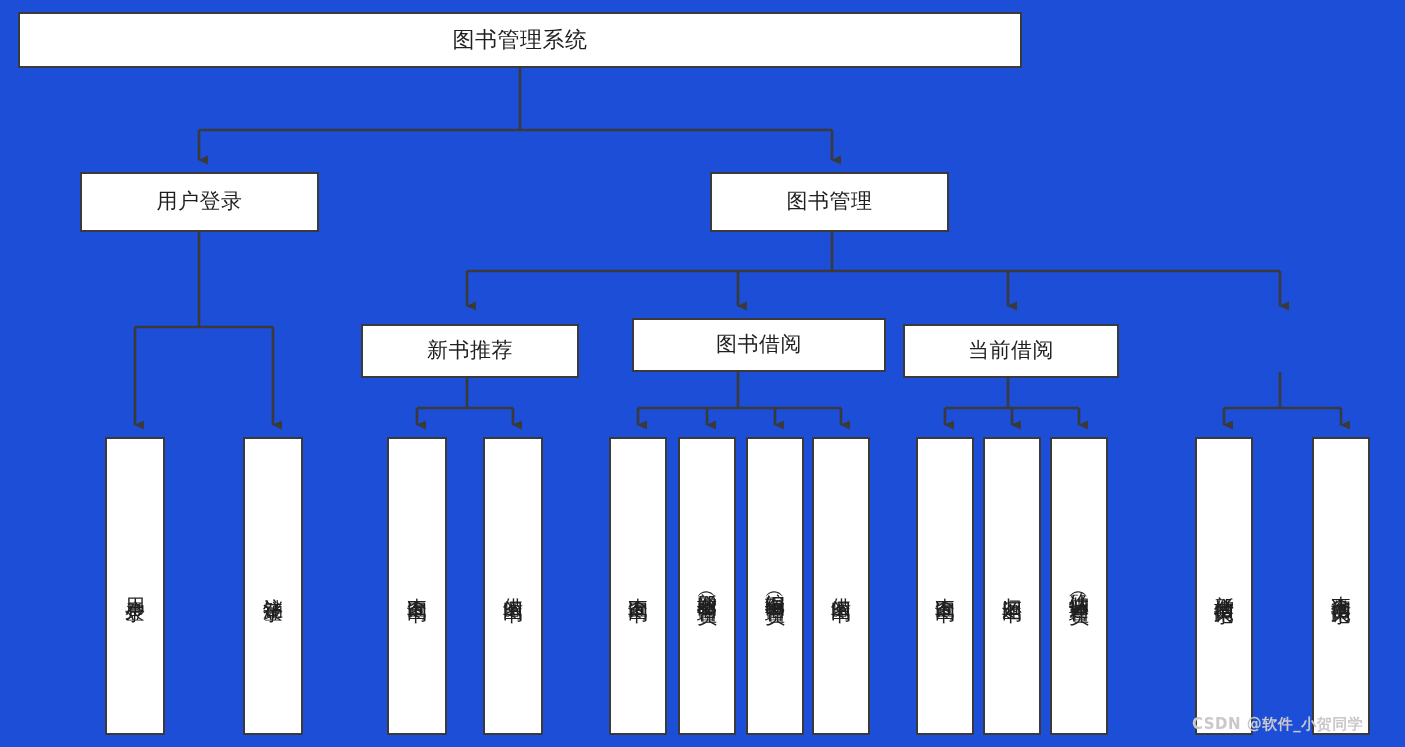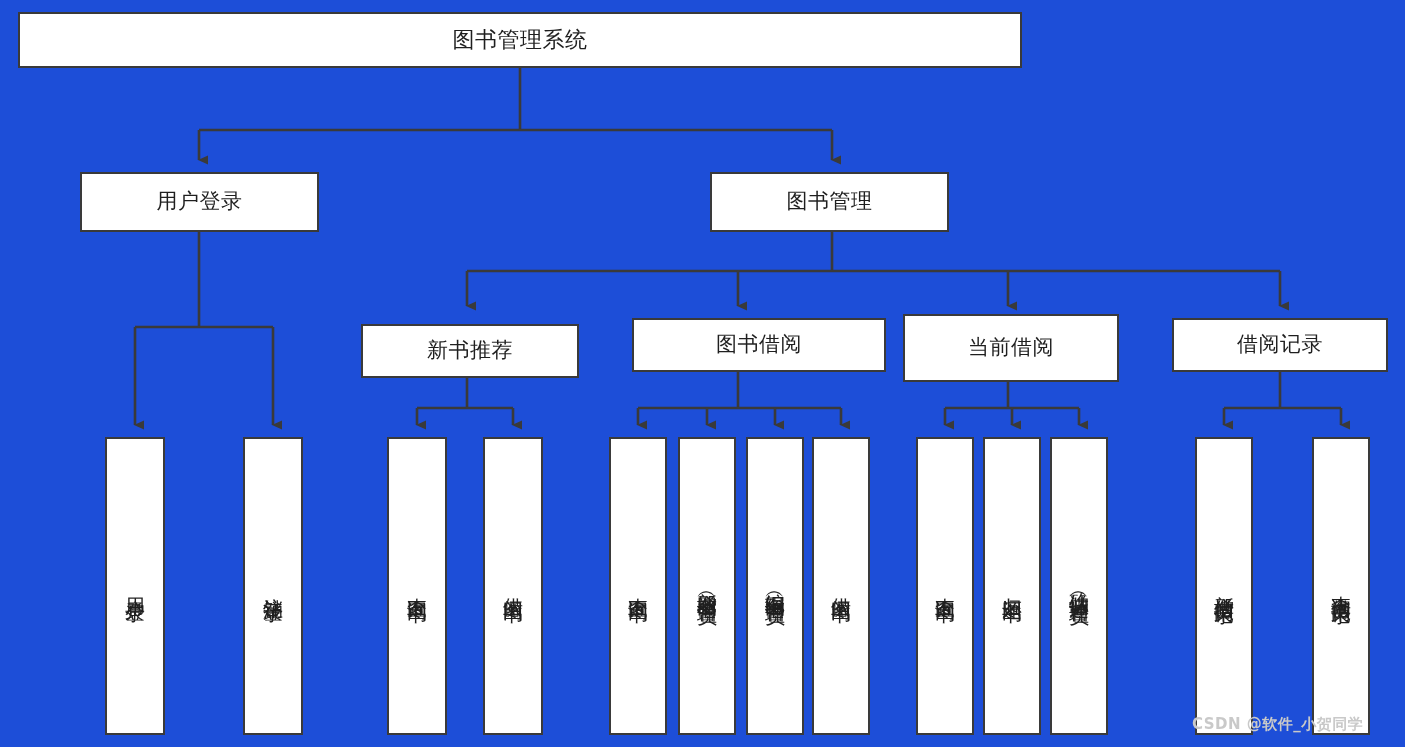--- a/index.html
+++ b/index.html
@@ -136,25 +136,22 @@
   <div class="node horiz" style="left:710px; top:172px; width:239px; height:60px;text-align:center;">
     <span class="label">图书管理</span>
   </div>
 
   <div class="node horiz" style="left:361px; top:318px; width:218px; height:54px;margin-top:6px;">
     <span class="label">新书推荐</span>
   </div>
   <div class="node horiz" style="left:632px; top:318px; width:254px; height:54px;align-items:center;">
     <span class="label">图书借阅</span>
   </div>
-  <div class="node horiz" style="left:903px; top:314px; width:216px; height:68px;">
+  <div class="node horiz" style="left:903px; top:324px; width:216px; height:54px;">
     <span class="label">当前借阅</span>
-  </div>
-  <div class="node horiz" style="left:1172px; top:318px; width:216px; height:54px;">
-    <span class="label">借阅记录</span>
   </div>
 
   <div class="node vert" style="left:105px; top:437px; width:60px; height:298px;">
     <span class="label">用户登录</span>
   </div>
   <div class="node vert" style="left:243px; top:437px; width:60px; height:298px;">
     <span class="label">注销登录</span>
   </div>
 
   <div class="node vert" style="left:387px; top:437px; width:60px; height:298px;">

